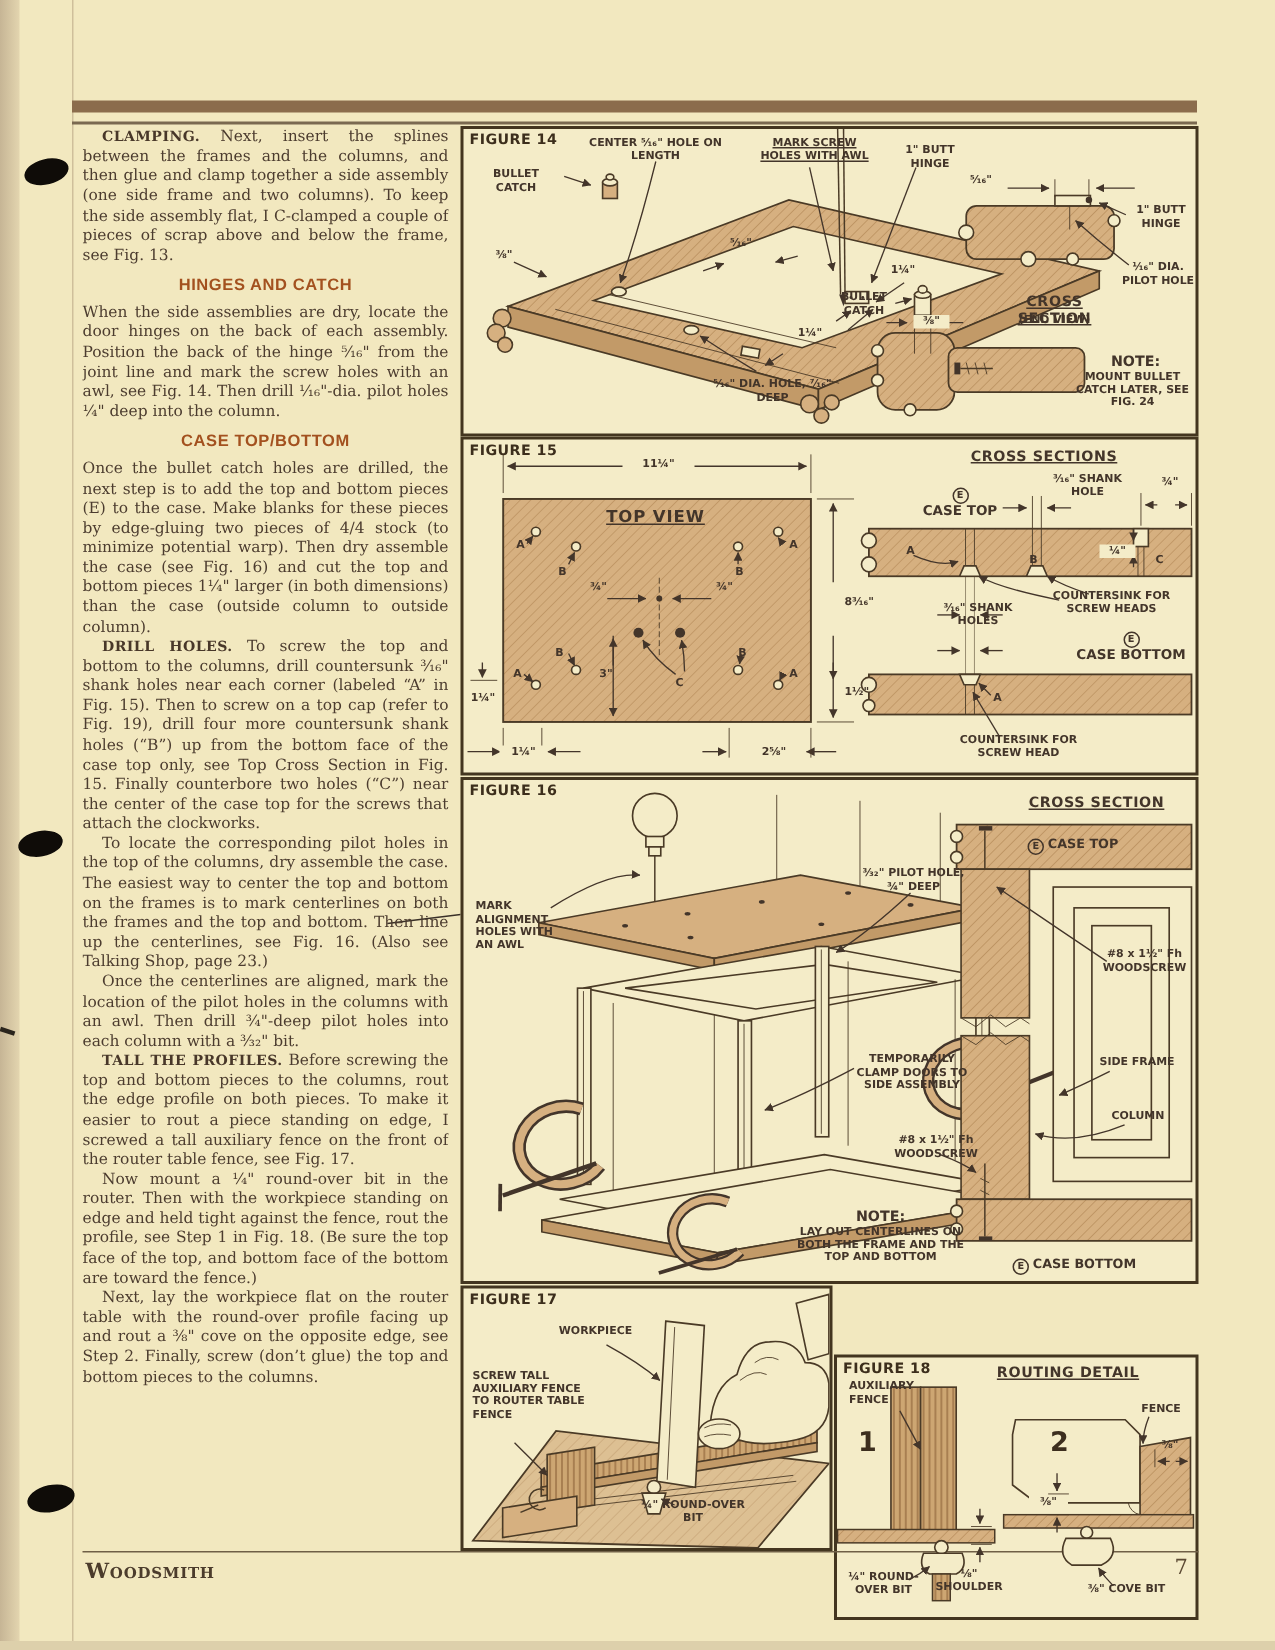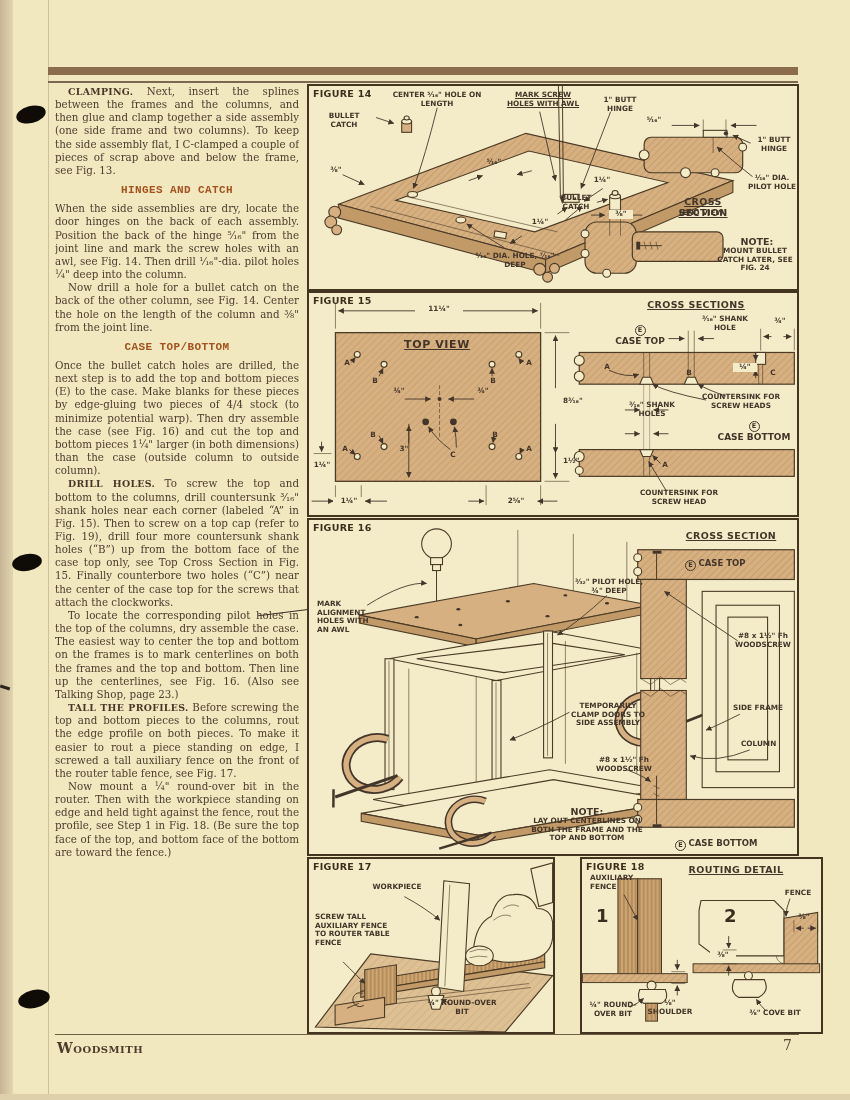--- a/index.html
+++ b/index.html
@@ -13,21 +13,21 @@
   .hole{background:#0f0c08;border-radius:50%;}
   .pen{border-top:1.6px solid #3a3028;}
   
   .bar-thick{left:48px;top:67px;width:750px;height:8px;background:#8b6c4c;}
   .bar-thin{left:48px;top:81px;width:750px;height:2px;background:#7a6950;}
   
   .col{left:55px;top:85px;width:244px;height:950px;overflow:hidden;color:#4c3c2f;
        font-size:10.3px;line-height:13.15px;}
   .col p{margin:0;text-align:justify;}
   .col p.ind{text-indent:13px;}
-  .sec{margin:7px 0 5px;text-align:center;font-family:Liberation Mono, monospace;
+  .sec{margin:7px 0 5px;text-align:center;font-family:Liberation Sans, sans-serif;
        font-weight:bold;font-size:11px;color:#a3511f;letter-spacing:.4px;}
   .lead{font-weight:bold;color:#483729;font-size:9.4px;letter-spacing:.3px;}
   
   .panel{background:#f4ecc8;border:2px solid #43351f;box-sizing:border-box;}
   .figtitle{position:absolute;left:4px;top:2px;font:bold 9.5px "DejaVu Sans",sans-serif;
             color:#3c2e1c;letter-spacing:.3px;z-index:3;}
   .lbl{position:absolute;font:bold 7.3px/1.18 "DejaVu Sans",sans-serif;color:#43352a;
        text-align:center;z-index:3;}
   .lbl.la{text-align:left;}
   .lbl.bgc{background:#f4ecc8;padding:0 1px;}
@@ -63,27 +63,28 @@
 <div class="abs pen" style="left:258px;top:612px;width:52px;transform:rotate(-7deg);"></div>
 <div class="abs" style="left:0;top:686px;width:10px;height:3px;background:#2a241c;transform:rotate(18deg);"></div>
 
 <div class="abs bar-thick"></div>
 <div class="abs bar-thin"></div>
 
 <div class="abs col">
   <p class="ind"><span class="lead">CLAMPING.</span> <span>Next, insert the splines between the frames and the columns, and then glue and clamp together a side assembly (one side frame and two columns). To keep the side assembly flat, I C-clamped a couple of pieces of scrap above and below the frame, see Fig. 13.</span></p>
   <div class="sec">HINGES AND CATCH</div>
   <p>When the side assemblies are dry, locate the door hinges on the back of each assembly. Position the back of the hinge ⁵⁄₁₆" from the joint line and mark the screw holes with an awl, see Fig. 14. Then drill ¹⁄₁₆"-dia. pilot holes ¼" deep into the column.</p>
-  <p class="ind">Now drill a hole for a bullet catch on the back of the other column, see Fig. 14. Center the hole on the length of the column and ⅜" from the joint line.</p>
   <div class="sec">CASE TOP/BOTTOM</div>
   <p>Once the bullet catch holes are drilled, the next step is to add the top and bottom pieces (E) to the case. Make blanks for these pieces by edge-gluing two pieces of 4/4 stock (to minimize potential warp). Then dry assemble the case (see Fig. 16) and cut the top and bottom pieces 1¼" larger (in both dimensions) than the case (outside column to outside column).</p>
   <p class="ind"><span class="lead">DRILL HOLES.</span> <span>To screw the top and bottom to the columns, drill countersunk ³⁄₁₆" shank holes near each corner (labeled “A” in Fig. 15). Then to screw on a top cap (refer to Fig. 19), drill four more countersunk shank holes (“B”) up from the bottom face of the case top only, see Top Cross Section in Fig. 15. Finally counterbore two holes (“C”) near the center of the case top for the screws that attach the clockworks.</span></p>
   <p class="ind">To locate the corresponding pilot holes in the top of the columns, dry assemble the case. The easiest way to center the top and bottom on the frames is to mark centerlines on both the frames and the top and bottom. Then line up the centerlines, see Fig. 16. (Also see Talking Shop, page 23.)</p>
+  <p class="ind">Once the centerlines are aligned, mark the location of the pilot holes in the columns with an awl. Then drill ¾"-deep pilot holes into each column with a ³⁄₃₂" bit.</p>
   <p class="ind"><span class="lead">TALL THE PROFILES.</span> <span>Before screwing the top and bottom pieces to the columns, rout the edge profile on both pieces. To make it easier to rout a piece standing on edge, I screwed a tall auxiliary fence on the front of the router table fence, see Fig. 17.</span></p>
   <p class="ind">Now mount a ¼" round-over bit in the router. Then with the workpiece standing on edge and held tight against the fence, rout the profile, see Step 1 in Fig. 18. (Be sure the top face of the top, and bottom face of the bottom are toward the fence.)</p>
+  <p class="ind">Next, lay the workpiece flat on the router table with the round-over profile facing up and rout a ⅜" cove on the opposite edge, see Step 2. Finally, screw (don’t glue) the top and bottom pieces to the columns.</p>
 </div>
 
 <div class="abs panel" style="left:307px;top:84px;width:492px;height:207px;">
   <div class="figtitle">FIGURE 14</div>
   <svg class="art" viewBox="0 0 491 206">
     <defs>
       <pattern id="h14" width="5" height="5" patternUnits="userSpaceOnUse" patternTransform="rotate(45)">
         <rect width="5" height="5" fill="#d6b080"></rect>
           <line x1="0" y1="0" x2="0" y2="5" stroke="#9a6a3a" stroke-width="1" opacity=".5"></line>
       </pattern>
@@ -482,21 +483,21 @@
     </g>
     <path class="ldr" d="M96,38 Q118,50 132,62" marker-end="url(#m17)"></path>
     <path class="ldr" d="M34,104 Q48,118 56,126" marker-end="url(#m17)"></path>
     <path class="ldr" d="M142,146 L133,142" marker-end="url(#m17)"></path>
   </svg>
   <div class="lbl" style="left:56px;top:24px;width:64px;">WORKPIECE</div>
   <div class="lbl la" style="left:6px;top:54px;width:80px;">SCREW TALL AUXILIARY FENCE TO ROUTER TABLE FENCE</div>
   <div class="lbl" style="left:118px;top:140px;width:70px;">¼" ROUND-OVER BIT</div>
 </div>
 
-<div class="abs panel" style="left:556px;top:857px;width:243px;height:177px;margin-left:24px;">
+<div class="abs panel" style="left:556px;top:903px;width:243px;height:177px;">
   <div class="figtitle">FIGURE 18</div>
   <svg class="art" viewBox="0 0 241 175">
     <defs>
       <pattern id="h18" width="5" height="5" patternUnits="userSpaceOnUse" patternTransform="rotate(45)">
         <rect width="5" height="5" fill="#d6b080"></rect>
           <line x1="0" y1="0" x2="0" y2="5" stroke="#9a6a3a" stroke-width="1" opacity=".5"></line>
       </pattern>
       <pattern id="v18" width="4" height="6" patternUnits="userSpaceOnUse">
         <rect width="4" height="6" fill="#cda672"></rect>
           <line x1="2" y1="0" x2="2" y2="6" stroke="#7a5028" stroke-width="1" opacity=".6"></line>

